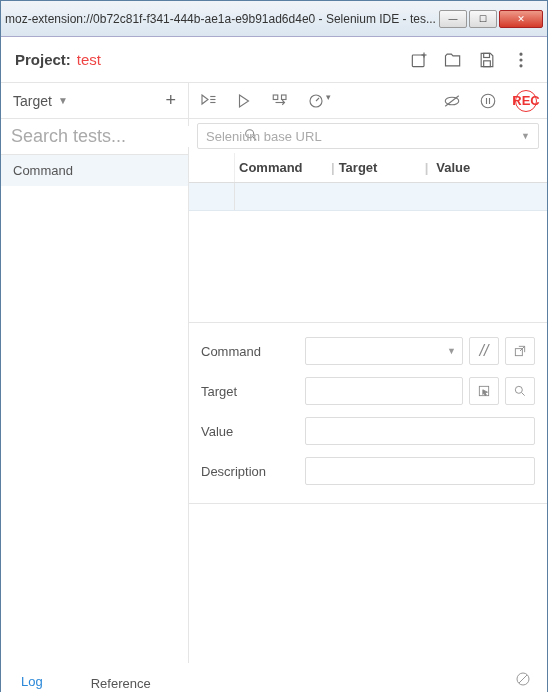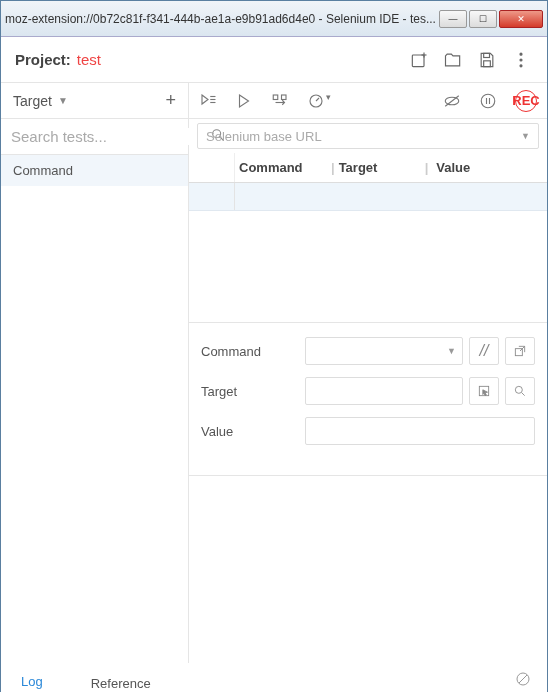--- a/index.html
+++ b/index.html
@@ -16,21 +16,21 @@
 .proj-name { font-size: 15px; color: #ef4444; margin-left: 6px; }
 .header-spacer { flex: 1; }
 .hicon { width: 24px; height: 24px; display: flex; align-items: center; justify-content: center; margin-left: 10px; color: #666; cursor: pointer; }
 .hicon svg { width: 20px; height: 20px; stroke: #666; fill: none; stroke-width: 1.4; }
 .body { flex: 1; display: flex; min-height: 0; }
 .sidebar { width: 188px; border-right: 1px solid #e5e5e5; display: flex; flex-direction: column; }
 .tests-header { height: 36px; display: flex; align-items: center; padding: 0 12px; border-bottom: 1px solid #e5e5e5; color: #555; font-size: 14px; }
 .tests-header .chev { margin-left: 6px; font-size: 10px; color: #888; }
 .tests-header .plus { margin-left: auto; font-size: 18px; color: #666; cursor: pointer; }
 .search-wrap { height: 36px; display: flex; align-items: center; padding: 0 10px; border-bottom: 1px solid #e5e5e5; }
-.search-input { flex: 1; border: none; outline: none; font-size: 15px; color: #ec4899; }
+.search-input { flex: 1; border: none; outline: none; font-size: 18px; color: #ec4899; }
 .search-input::placeholder { color: #aaa; }
 .search-ico svg { width: 16px; height: 16px; stroke: #888; fill: none; stroke-width: 1.6; }
 .test-list { flex: 1; }
 .test-item { padding: 8px 12px; font-size: 13px; color: #555; background: #f1f6fb; cursor: pointer; }
 .toolbar { height: 36px; display: flex; align-items: center; padding: 0 10px; gap: 18px; border-bottom: 1px solid #e5e5e5; }
 .tb-ico { color: #777; cursor: pointer; display:flex; }
 .tb-ico svg { width: 18px; height: 18px; stroke: #777; fill: none; stroke-width: 1.5; }
 .tb-spacer { flex: 1; }
 .rec { border: 1.5px solid #e33; color: #e33; border-radius: 50%; width: 22px; height: 22px; font-size: 13px; display: flex; align-items: center; justify-content: center; font-weight: bold; cursor: pointer; }
 .urlbar { height: 34px; padding: 4px 8px; }
@@ -235,20 +235,26 @@
                   </svg>
                 </div>
             </div>
           </div>
           <div class="form-row">
             <div class="form-label">Value</div>
             <div class="form-ctrl">
                 <div class="form-input"></div>
               </div>
           </div>
+          <div class="form-row" style="margin-bottom:0;">
+            <div class="form-label">Description</div>
+            <div class="form-ctrl">
+                <div class="form-input"></div>
+              </div>
+          </div>
         </div>
       </div>
     </div>
 
     <div class="lower">
       <div class="bottom-tabs">
         <div class="btab active">Log</div>
         <div class="btab">Reference</div>
         <div class="btab-ico"><svg viewBox="0 0 24 24">
               <circle cx="12" cy="12" r="9"></circle>

